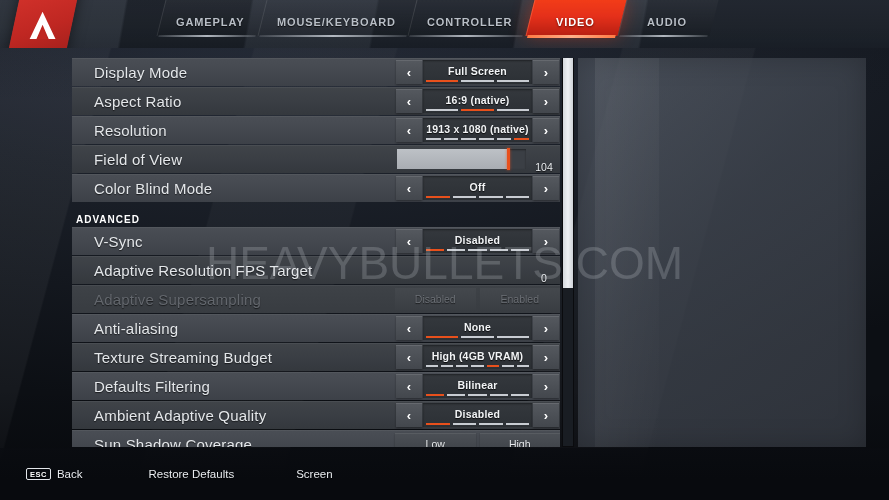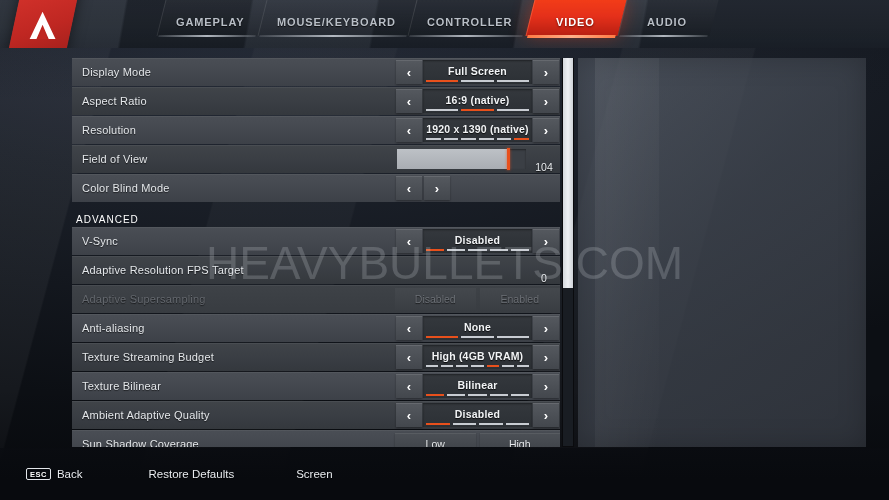--- a/index.html
+++ b/index.html
@@ -103,26 +103,26 @@
   .row{
     position:relative; height:28px; margin-bottom:1px;
     background:linear-gradient(180deg,#4a4e55 0%, #44484f 50%, #3d4148 100%);
     display:flex; align-items:center;
     box-shadow:inset 0 1px 0 rgba(255,255,255,.05);
   }
   .row.alt{ background:linear-gradient(180deg,#404449 0%, #3a3e44 50%, #34383d 100%); }
   .row.dim{ background:linear-gradient(180deg,#3e4247 0%,#383c41 100%); }
   .row.dim .rlabel{ color:#63676d; }
   .rlabel{
-    font-size:11px; color:#e4e7ea; padding-left:10px; letter-spacing:.2px;
+    font-size:15px; color:#e4e7ea; padding-left:22px; letter-spacing:.2px;
     text-shadow:0 1px 1px rgba(0,0,0,.6); white-space:nowrap;
   }
   .section-head{
     height:22px; display:flex; align-items:flex-end; padding-left:4px;
-    font-size:10px; font-weight:400; letter-spacing:1px; color:#ffffff;
+    font-size:10px; font-weight:700; letter-spacing:1px; color:#ffffff;
     background:transparent; margin-bottom:2px;
   }
 
   
   .ctl{
     position:absolute; right:0; top:0; height:28px; width:165px;
     display:flex; align-items:center;
   }
   .arrow{
     width:26px; height:24px; margin:0 1px;
@@ -293,21 +293,21 @@
       </div>
       <div class="arrow">›</div>
     </div>
   </div>
 
   <div class="row">
     <span class="rlabel">Resolution</span>
     <div class="ctl">
       <div class="arrow">‹</div>
       <div class="valwrap">
-        <span class="valtxt">1920 x 1390 (native)</span>
+        <span class="valtxt">1913 x 1080 (native)</span>
         <span class="segs">
             <i></i>
             <i></i>
             <i></i>
             <i></i>
             <i></i>
             <i class="on"></i>
           </span>
       </div>
       <div class="arrow">›</div>
@@ -322,20 +322,29 @@
         <span class="knob" style="left: calc(86% - 1px);"></span>
       </div>
       <span class="numval">104</span>
     </div>
   </div>
 
   <div class="row">
     <span class="rlabel">Color Blind Mode</span>
     <div class="ctl">
       <div class="arrow">‹</div>
+      <div class="valwrap">
+        <span class="valtxt">Off</span>
+        <span class="segs">
+            <i class="on"></i>
+            <i></i>
+            <i></i>
+            <i></i>
+          </span>
+      </div>
       <div class="arrow">›</div>
     </div>
   </div>
 
   <div class="section-head">ADVANCED</div>
 
   <div class="row">
     <span class="rlabel">V-Sync</span>
     <div class="ctl">
       <div class="arrow">‹</div>
@@ -401,21 +410,21 @@
             <i class="on"></i>
             <i></i>
             <i></i>
           </span>
       </div>
       <div class="arrow">›</div>
     </div>
   </div>
 
   <div class="row">
-    <span class="rlabel">Texture Bilinear</span>
+    <span class="rlabel">Defaults Filtering</span>
     <div class="ctl">
       <div class="arrow">‹</div>
       <div class="valwrap">
         <span class="valtxt">Bilinear</span>
         <span class="segs">
             <i class="on"></i>
             <i></i>
             <i></i>
             <i></i>
             <i></i>

